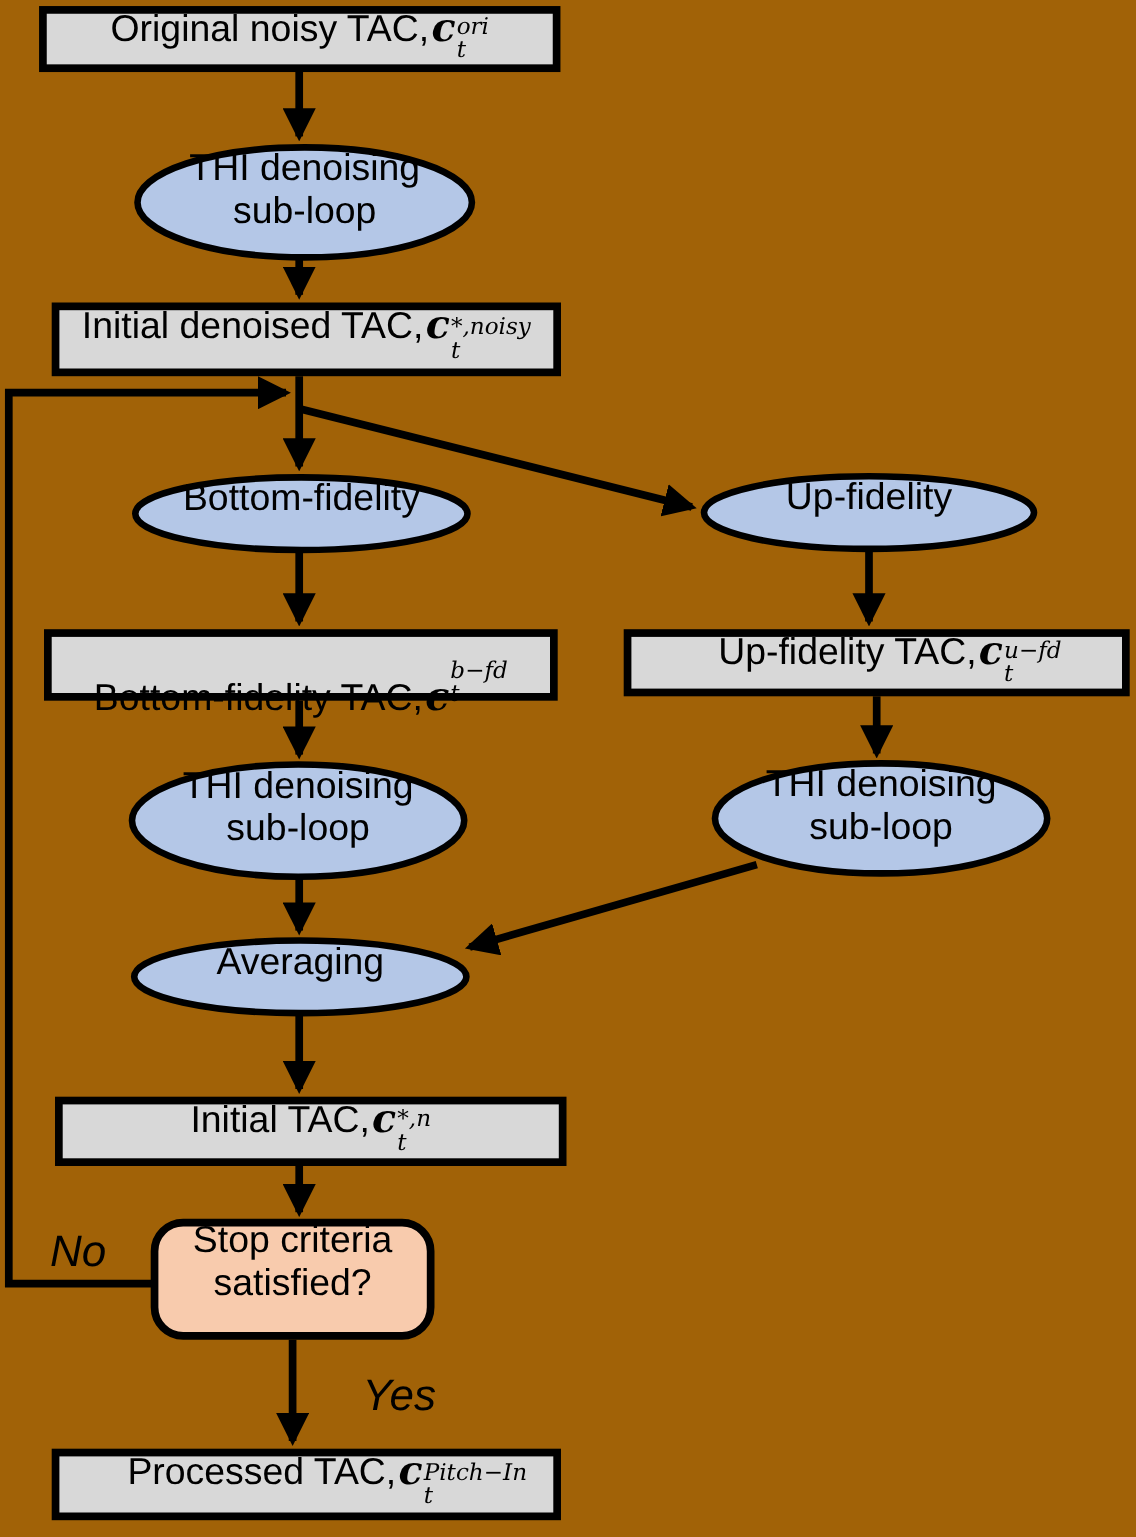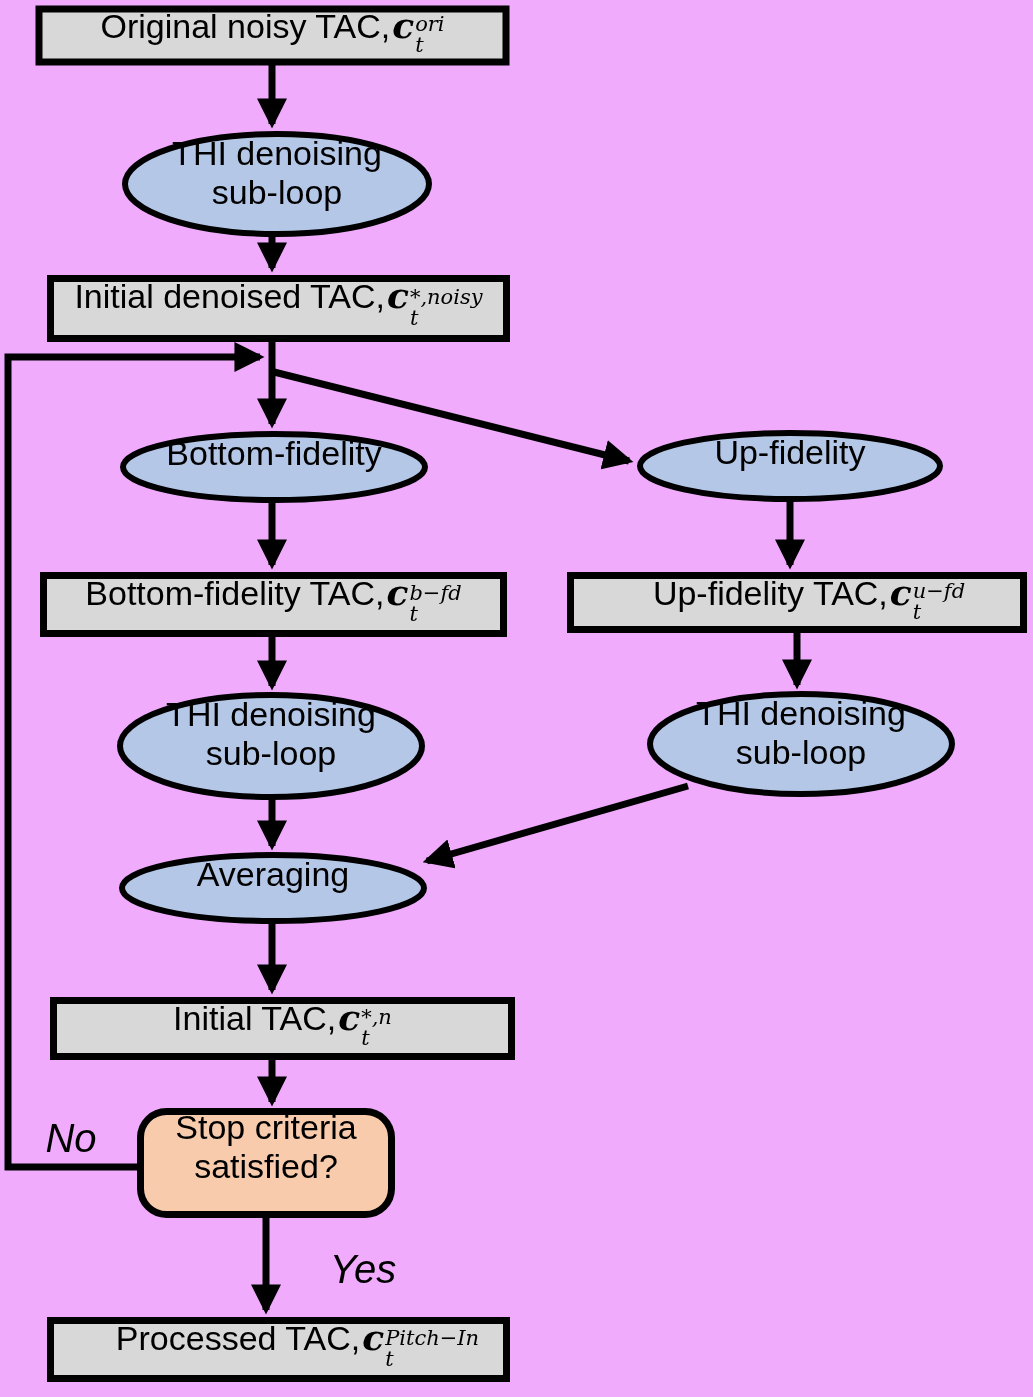--- a/index.html
+++ b/index.html
@@ -1,17 +1,17 @@
 <!DOCTYPE html>
 <html><head>
 <meta charset="utf-8">
 <style>
   html,body { margin:0; padding:0; background:#ffffff; }
   #stage {
-    position:relative; width:1033px; height:1397px; background:#f0abfc;
+    position:relative; width:1033px; height:1397px; background:#a16207;
     font-family:"Liberation Sans", sans-serif; overflow:hidden;
   }
   #stage svg { position:absolute; left:0; top:0; }
   .lbl {
     position:absolute; display:flex; align-items:baseline; justify-content:center;
     font-size:34px; color:#000; white-space:nowrap; line-height:1.15;
   }
   .lbl.stacked { flex-direction:column; align-items:center; justify-content:flex-start; }
   .mc {
     font-family:"DejaVu Serif", serif; font-style:italic; font-weight:bold;
@@ -102,21 +102,21 @@
   </div>
 
   <div class="lbl stacked" style="left:123px; top:434px; width:302px; height:66px;">
     <span>Bottom-fidelity</span>
   </div>
 
   <div class="lbl stacked" style="left:640px; top:433px; width:300px; height:66px;">
     <span>Up-fidelity</span>
   </div>
 
-  <div class="lbl" style="left:40px; top:572px; width:467px; height:66px;">
+  <div class="lbl" style="left:40px; top:588px; width:467px; height:66px;align-items:flex-end;">
     <span>Bottom-fidelity TAC,</span>
       <span class="mc">c</span>
       <span class="mss">
         <span class="sup">b−fd</span>
         <span class="sub">t</span>
       </span>
   </div>
 
   <div class="lbl" style="left:567px; top:572px; width:460px; height:62px;padding-left:12px;">
     <span>Up-fidelity TAC,</span>

